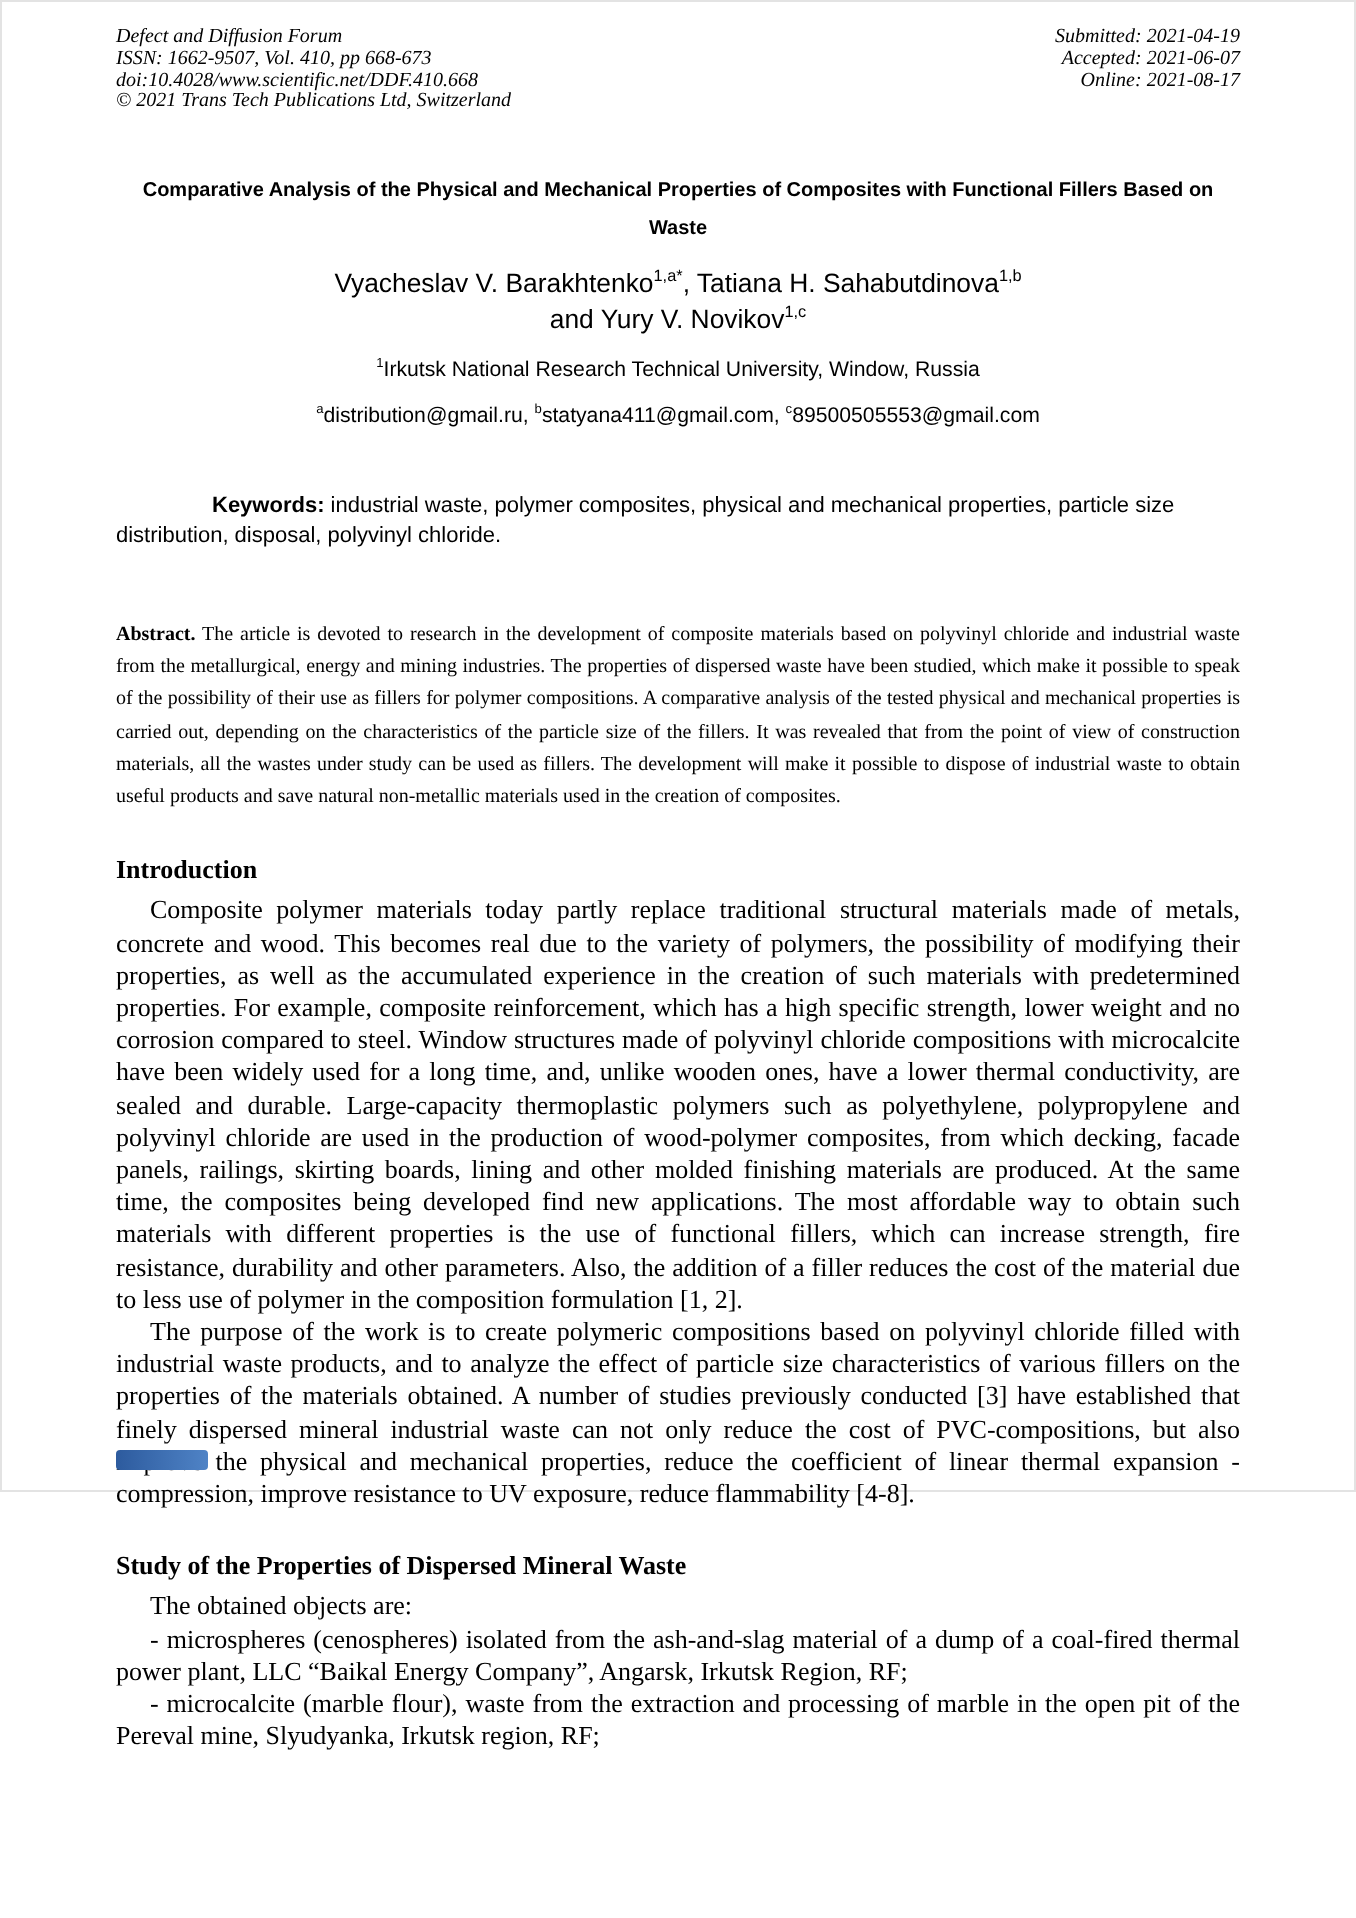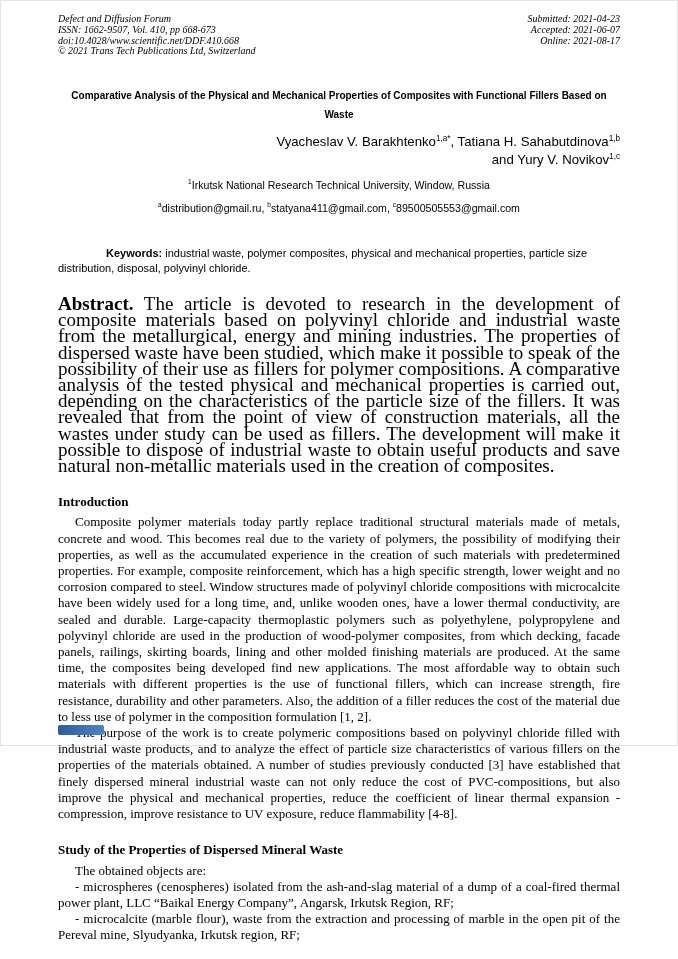--- a/index.html
+++ b/index.html
@@ -37,21 +37,21 @@
     max-width: 538px;
     margin: 30px auto 0 auto;
     text-align: center;
     font-family: "Liberation Sans", sans-serif;
     font-weight: bold;
     font-size: 10px;
     line-height: 18.5px;
   }
   .authors {
     margin-top: 9px;
-    text-align: right;
+    text-align: center;
     font-family: "Liberation Sans", sans-serif;
     font-size: 13.2px;
     line-height: 18px;
   }
   sup { font-size: 62%; line-height: 0; }
   .affiliation {
     margin-top: 10px;
     text-align: center;
     font-family: "Liberation Sans", sans-serif;
     font-size: 10.6px;
@@ -68,22 +68,22 @@
   .keywords {
     margin-top: 31px;
     font-family: "Liberation Sans", sans-serif;
     font-size: 11px;
     line-height: 14.4px;
     text-align: left;
   }
   .keywords .label { font-weight: bold; padding-left: 48px; }
   
   .abstract {
-    margin-top: 21px;
-    font-size: 19px;
+    margin-top: 35px;
+    font-size: 10px;
     line-height: 16.2px;
     text-align: justify;
   }
   .abstract .label { font-weight: bold; }
   
   .section { margin-top: 20px; }
   .section-heading {
     font-weight: bold;
     font-size: 13px;
     line-height: 16.2px;
@@ -113,21 +113,21 @@
 <div class="page">
 
   <div class="header">
     <div class="left">
       <div>Defect and Diffusion Forum</div>
       <div>ISSN: 1662-9507, Vol. 410, pp 668-673</div>
       <div>doi:10.4028/www.scientific.net/DDF.410.668</div>
       <div>© 2021 Trans Tech Publications Ltd, Switzerland</div>
     </div>
     <div class="right">
-      <div>Submitted: 2021-04-23</div>
+      <div>Submitted: 2021-04-19</div>
       <div>Accepted: 2021-06-07</div>
       <div>Online: 2021-08-17</div>
     </div>
   </div>
 
   <div class="title">Comparative Analysis of the Physical and Mechanical Properties of Composites with Functional Fillers Based on Waste</div>
 
   <div class="authors">
     <span>Vyacheslav V. Barakhtenko</span><sup>1,a*</sup><span>, </span><span>Tatiana H. Sahabutdinova</span><sup>1,b</sup><br>
     <span>and </span><span>Yury V. Novikov</span><sup>1,c</sup>

